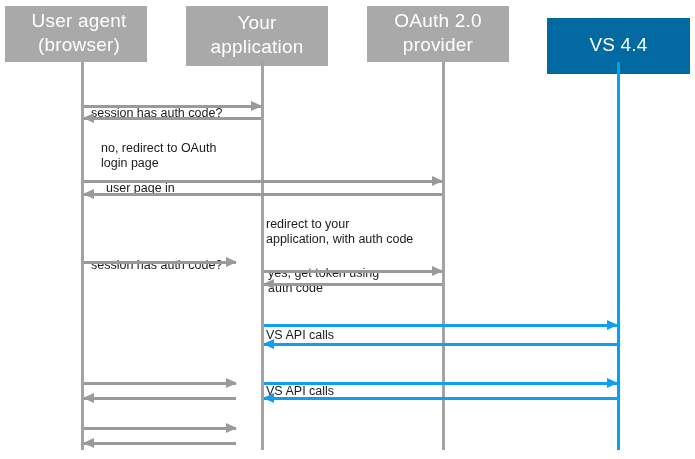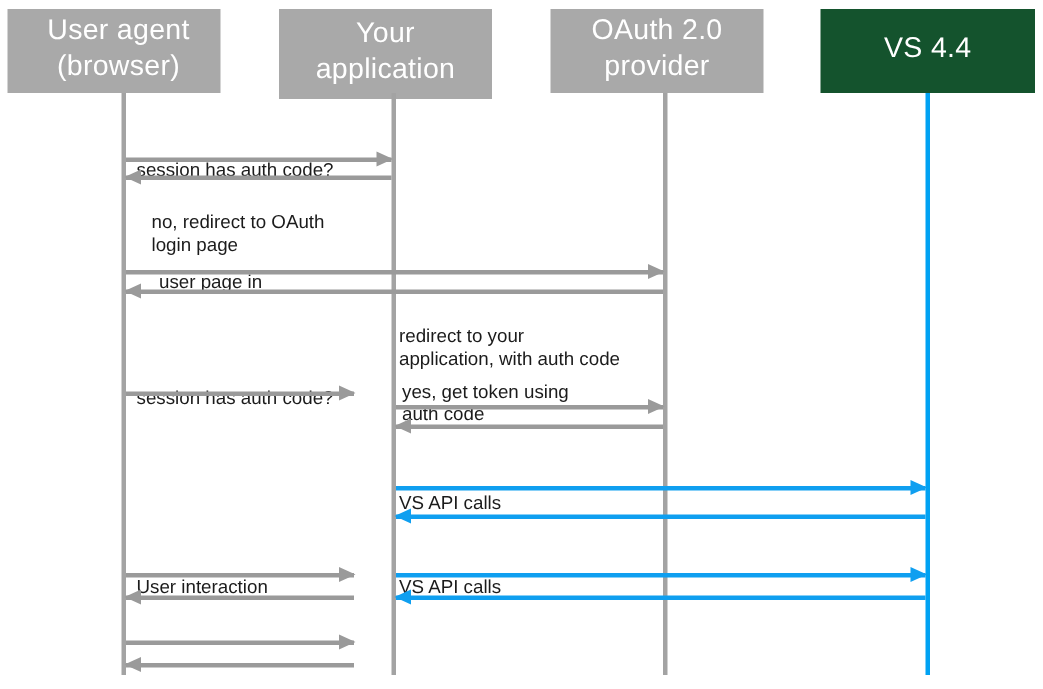--- a/index.html
+++ b/index.html
@@ -27,21 +27,21 @@
     justify-content: center;
     text-align: center;
     color: #ffffff;
     font-size: 19px;
     line-height: 24px;
     letter-spacing: 0.2px;
     padding: 2px 6px 4px 6px;
     white-space: pre-line;
   }
   .participant.gray  { background: #a9a9a9; }
-  .participant.blue  { background: #14532d; }
+  .participant.blue  { background: #0369a1; margin-top: 12px; }
 
   
   .lifeline {
     position: absolute;
     width: 3px;
   }
   .lifeline.gray { background: #a3a3a3; }
   .lifeline.blue { background: #00a2f3; }
 
   
@@ -136,21 +136,21 @@
   </div>
   <div class="label align-right" style="left:266px; top:199px; width:173px;">redirect to your
 application, with auth code</div>
 
   <div class="label align-left" style="left:91px; top:240px; width:180px;">session has auth code?</div>
   <div class="msg gray right" style="left:84px; top:261px; width:152px;">
     <span class="shaft"></span>
     <span class="head"></span>
   </div>
 
-  <div class="label align-left" style="left:268px; top:236px; width:180px;">yes, get token using
+  <div class="label align-left" style="left:268px; top:248px; width:180px;">yes, get token using
 auth code</div>
   <div class="msg gray right" style="left:264px; top:270px; width:178px;">
     <span class="shaft"></span>
     <span class="head"></span>
   </div>
 
   <div class="msg gray left" style="left:264px; top:283px; width:178px;">
     <span class="shaft"></span>
     <span class="head"></span>
   </div>
@@ -159,21 +159,20 @@
   <div class="msg blue right" style="left:264px; top:324px; width:353px;">
     <span class="shaft"></span>
     <span class="head"></span>
   </div>
 
   <div class="msg blue left" style="left:264px; top:343px; width:353px;">
     <span class="shaft"></span>
     <span class="head"></span>
   </div>
 
-  <div class="label align-left" style="left:91px; top:366px; width:180px;">User interaction</div>
   <div class="msg gray right" style="left:84px; top:382px; width:152px;">
     <span class="shaft"></span>
     <span class="head"></span>
   </div>
 
   <div class="label align-left" style="left:266px; top:366px; width:200px;">VS API calls</div>
   <div class="msg blue right" style="left:264px; top:382px; width:353px;">
     <span class="shaft"></span>
     <span class="head"></span>
   </div>

